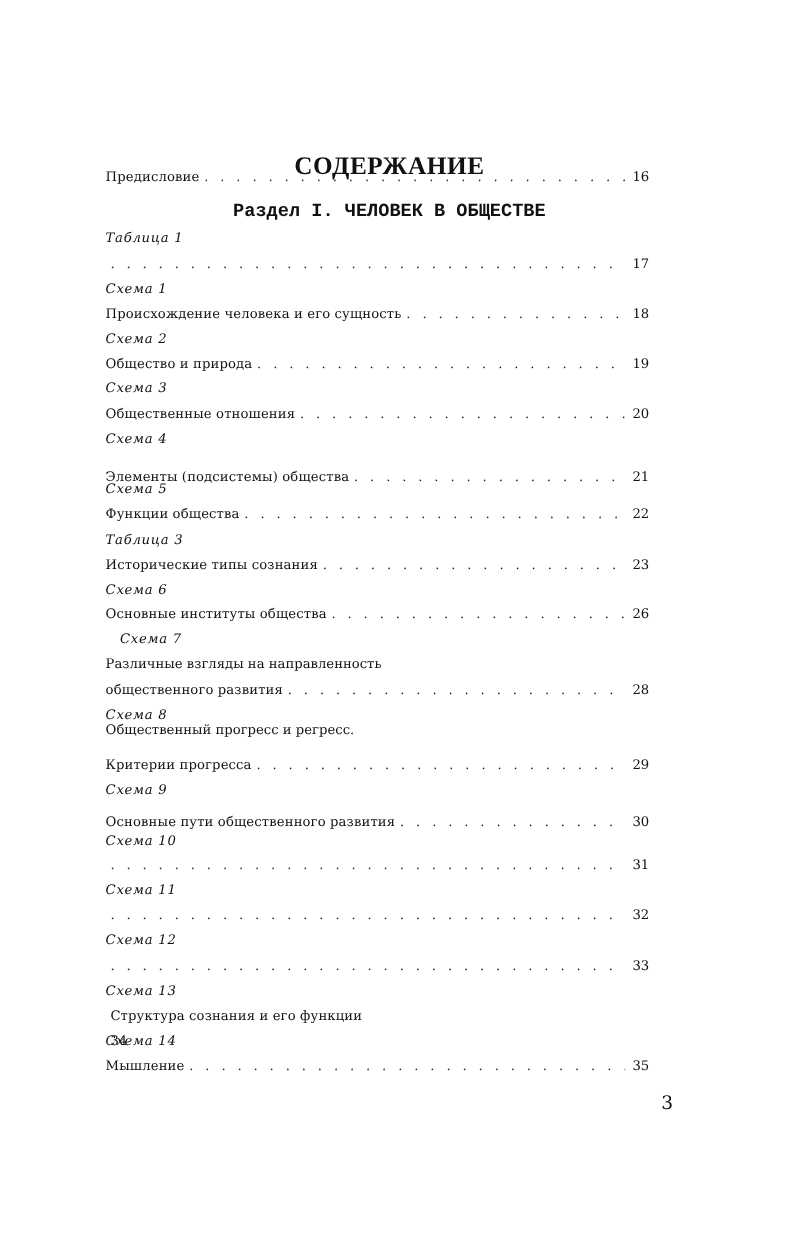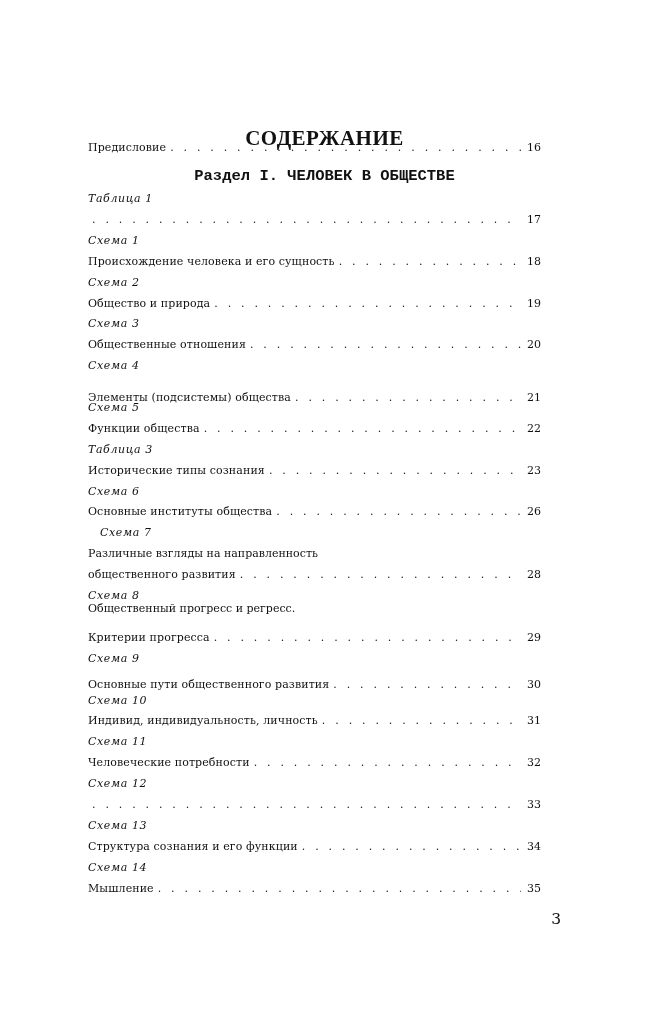--- a/index.html
+++ b/index.html
@@ -96,37 +96,35 @@
         <span class="pg">29</span>
       </div>
       <div class="line label" style="top: 648px;">Схема 9</div>
       <div class="line entry" style="top: 634px; margin-top: 40px;">
         <span class="txt">Основные пути общественного развития</span>
         <span class="dots"></span>
         <span class="pg">30</span>
       </div>
       <div class="line label" style="top: 690px;">Схема 10</div>
       <div class="line entry" style="top: 710px;">
-        <span class="txt">Индивид, индивидуальность, личность</span>
         <span class="dots"></span>
         <span class="pg">31</span>
       </div>
       <div class="line label" style="top: 731px;">Схема 11</div>
       <div class="line entry" style="top: 752px;">
-        <span class="txt">Человеческие потребности</span>
         <span class="dots"></span>
         <span class="pg">32</span>
       </div>
       <div class="line label" style="top: 773px;">Схема 12</div>
       <div class="line entry" style="top: 794px;">
         <span class="dots"></span>
         <span class="pg">33</span>
       </div>
       <div class="line label" style="top: 815px;">Схема 13</div>
-      <div class="line entry" style="top: 836px;">
+      <div class="line entry" style="top: 836px; flex-direction: column;">
         <span class="txt">Структура сознания и его функции</span>
         <span class="dots"></span>
         <span class="pg">34</span>
       </div>
       <div class="line label" style="top: 857px;">Схема 14</div>
       <div class="line entry" style="top: 878px;">
         <span class="txt">Мышление</span>
         <span class="dots"></span>
         <span class="pg">35</span>
       </div>

